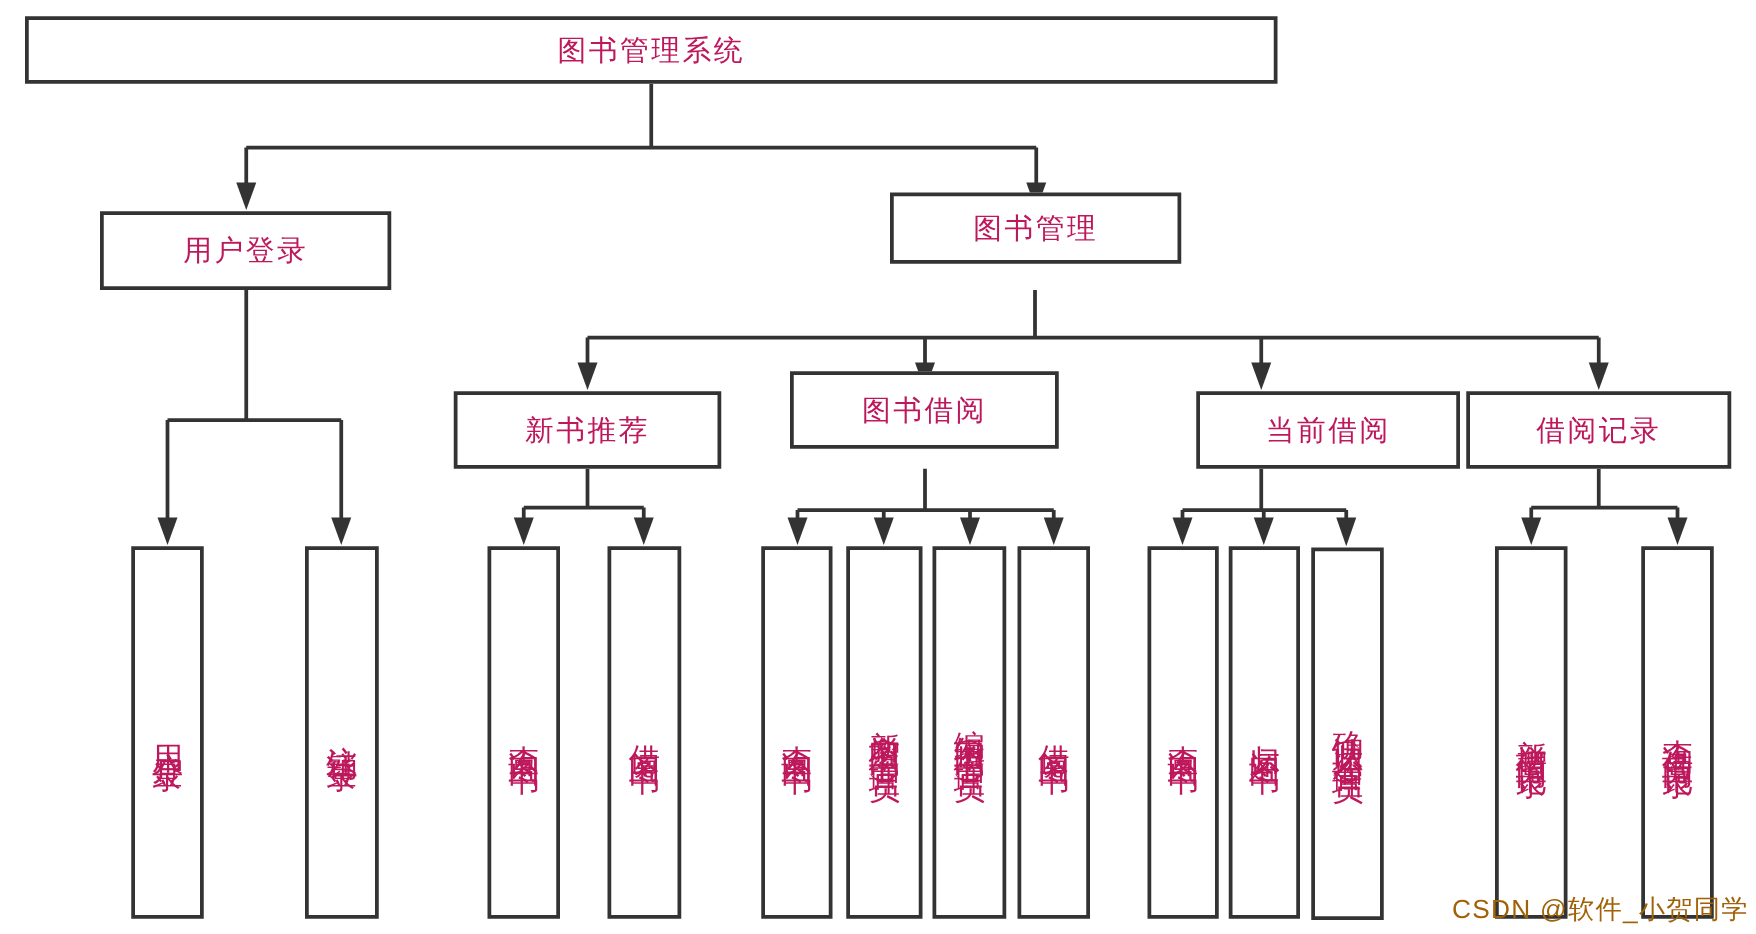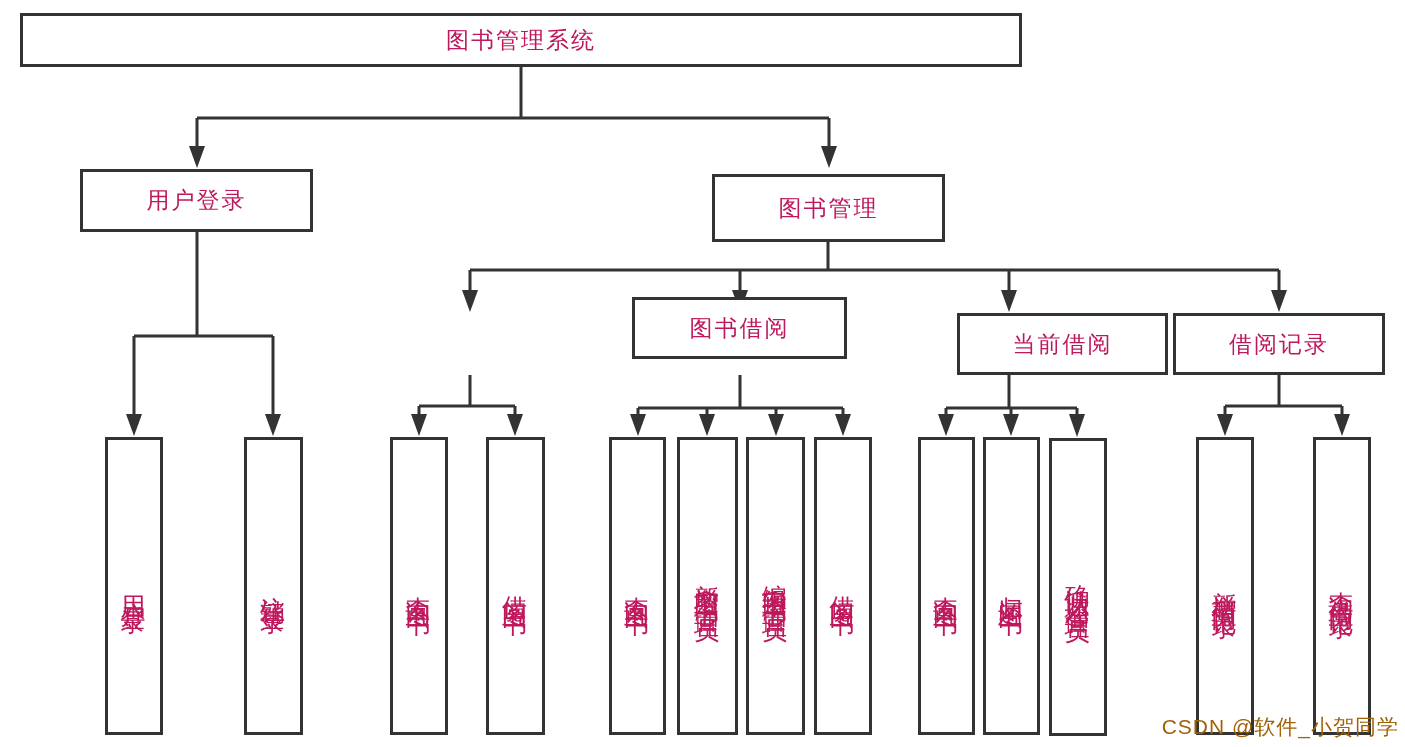--- a/index.html
+++ b/index.html
@@ -47,21 +47,21 @@
   .leaf {
     writing-mode: vertical-rl;
     text-orientation: mixed;
     font-size: 25px;
     letter-spacing: 5px;
     white-space: normal;
   }
   
   #n-root        { left: 20px;   top: 13px;  width: 1002px; height: 54px; }
   #n-user-login  { left: 80px;   top: 169px; width: 233px;  height: 63px; }
-  #n-book-mgmt   { left: 712px;  top: 174px; width: 233px;  height: 68px; }
+  #n-book-mgmt   { left: 712px;  top: 154px; width: 233px;  height: 57px; }
   #n-new-rec     { left: 363px;  top: 313px; width: 214px;  height: 62px; }
   #n-borrow      { left: 632px;  top: 297px; width: 215px;  height: 62px; }
   #n-current     { left: 957px;  top: 313px; width: 211px;  height: 62px; }
   #n-records     { left: 1173px; top: 313px; width: 212px;  height: 62px; }
 
   #l-user-login  { left: 105px;  top: 437px; width: 58px; height: 298px; }
   #l-logout      { left: 244px;  top: 437px; width: 59px; height: 298px; }
   #l-nr-query    { left: 390px;  top: 437px; width: 58px; height: 298px; }
   #l-nr-borrow   { left: 486px;  top: 437px; width: 59px; height: 298px; }
   #l-bb-query    { left: 609px;  top: 437px; width: 57px; height: 298px; }
@@ -130,20 +130,21 @@
       <polygon class="head" points="1217,414 1233,414 1225,436"></polygon>
       <polygon class="head" points="1334,414 1350,414 1342,436"></polygon>
     </g>
   </svg>
 
   <div class="node" id="n-root">图书管理系统</div>
 
   <div class="node" id="n-user-login">用户登录</div>
   <div class="node" id="n-book-mgmt">图书管理</div>
 
+  <div class="node" id="n-new-rec">新书推荐</div>
   <div class="node" id="n-borrow">图书借阅</div>
   <div class="node" id="n-current">当前借阅</div>
   <div class="node" id="n-records">借阅记录</div>
 
   <div class="node leaf" id="l-user-login">用户登录</div>
   <div class="node leaf" id="l-logout">注销登录</div>
 
   <div class="node leaf" id="l-nr-query">查询图书</div>
   <div class="node leaf" id="l-nr-borrow">借阅图书</div>
 

